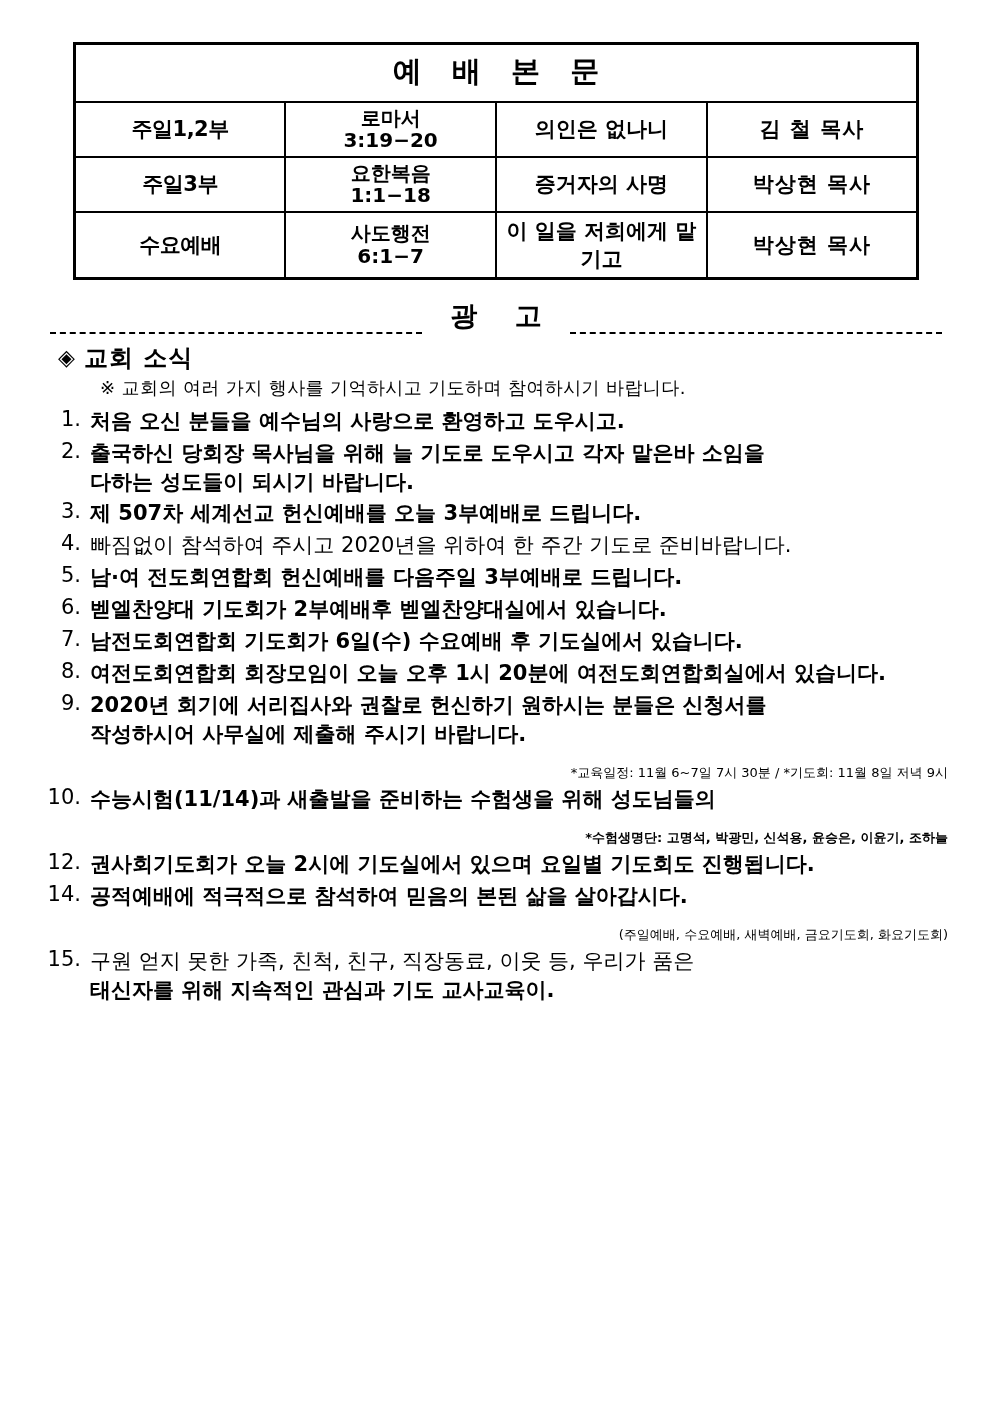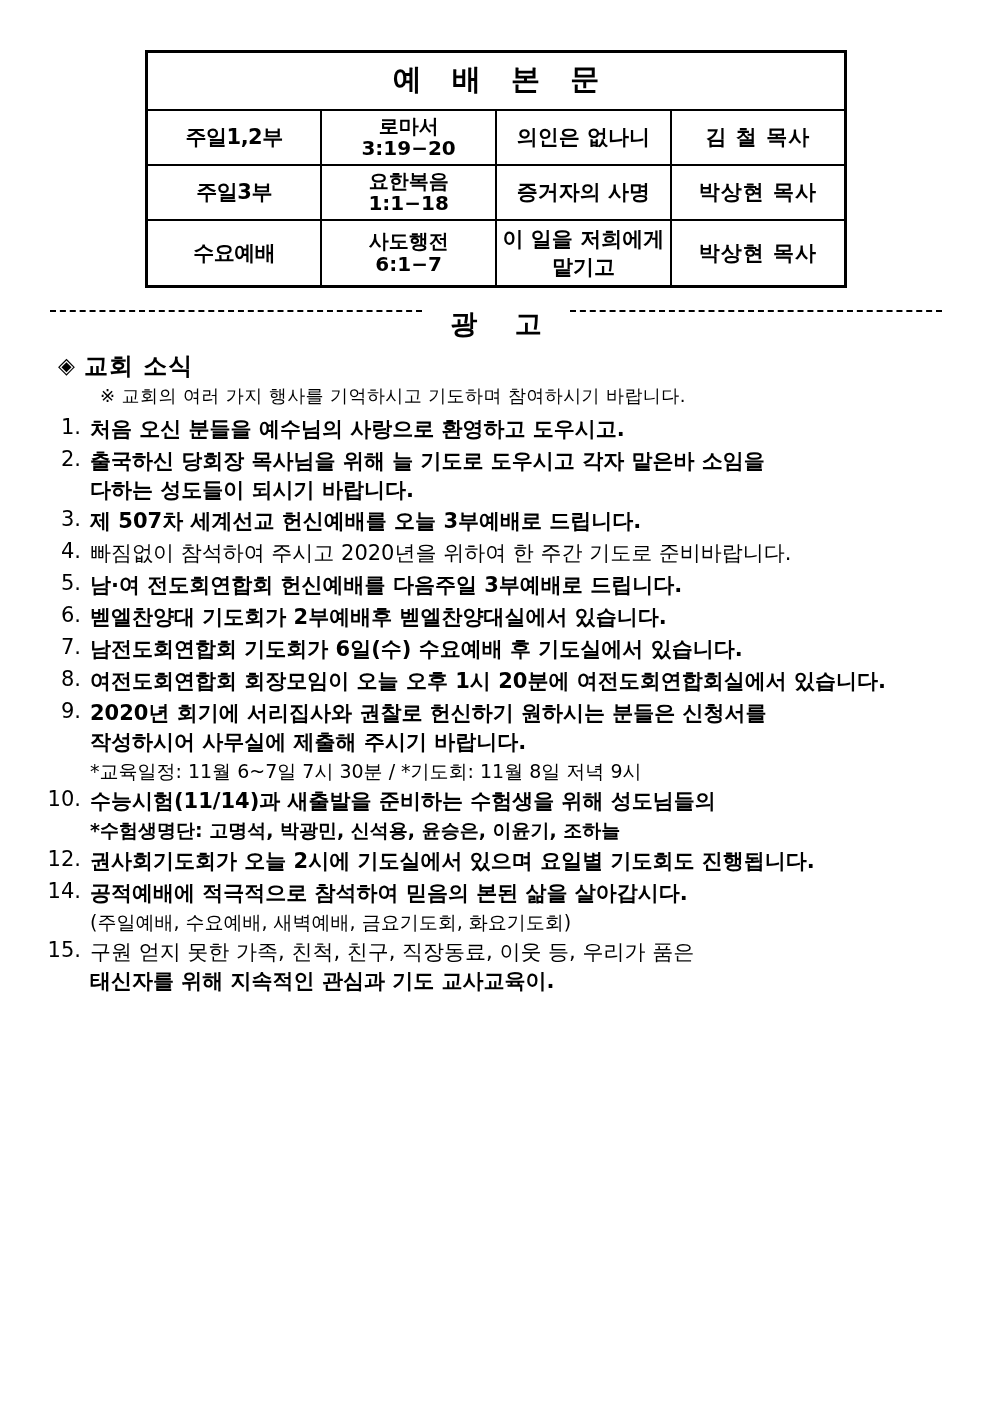--- a/index.html
+++ b/index.html
@@ -16,22 +16,22 @@
   }
   .page {
     width: 992px;
     min-height: 1403px;
     box-sizing: border-box;
     padding: 34px 44px 10px 44px;
   }
 
   
   .scripture-table {
-    width: 702px;
-    margin: 16px auto;
+    width: 846px;
+    margin: 8px auto;
     border-collapse: collapse;
     border: 3px solid #000;
     table-layout: fixed;
   }
   .scripture-table td, .scripture-table th {
     border: 2px solid #000;
     text-align: center;
     vertical-align: middle;
     padding: 4px 2px;
   }
@@ -64,21 +64,21 @@
   }
   .cell-preacher {
     font-size: 21px;
     font-weight: bold;
     letter-spacing: 1px;
   }
 
   
   .ad-header {
     display: flex;
-    align-items: flex-start;
+    align-items: flex-end;
     margin: 18px 0 4px 0;
     padding: 0 6px;
   }
   .dash-line {
     flex: 1 1 auto;
     height: 0;
     border-top: 2px dashed #000;
     margin-top: 4px;
   }
   .dash-line.left { margin-right: 14px; }
@@ -134,22 +134,23 @@
     font-weight: normal;
   }
   .body {
     flex: 1 1 auto;
     font-size: 21px;
     line-height: 1.38;
   }
   .body .ln { display: block; }
   .body .sub {
     display: block;
-    font-size: 19px;
-    margin-top: 1px;
+    font-size: 13px;
+    margin-top: 15px;
+    text-align: right;
   }
   .b { font-weight: bold; }
   .n { font-weight: normal; }
 </style>
 </head>
 <body>
 
 <div class="page">
 
   <table class="scripture-table">

